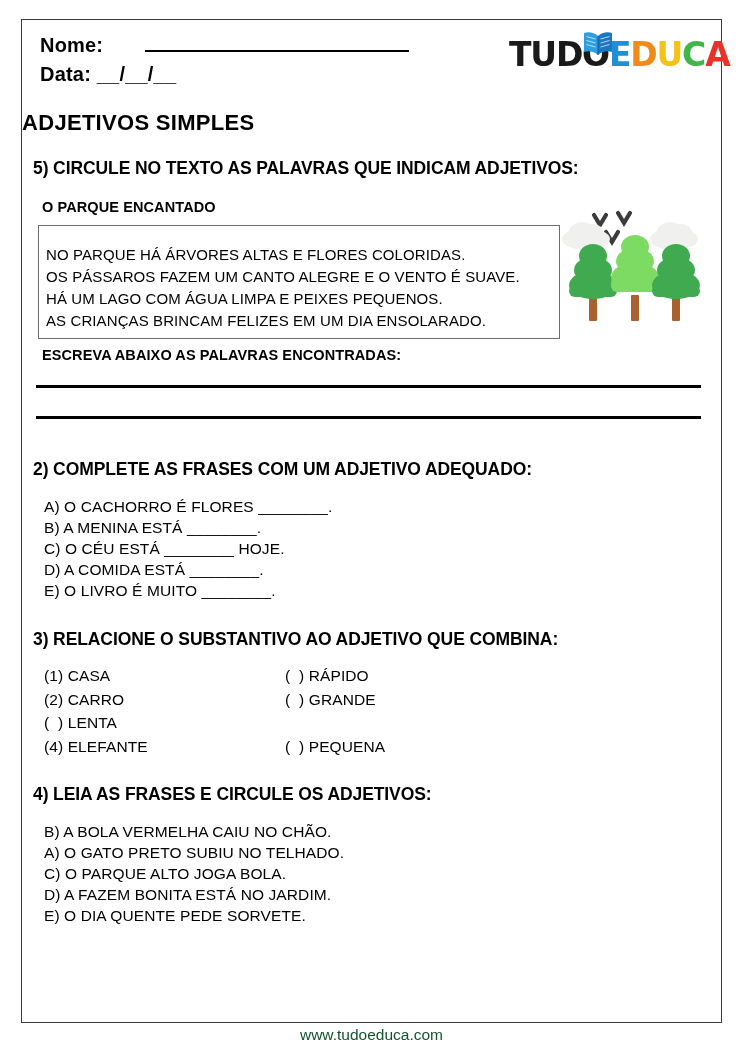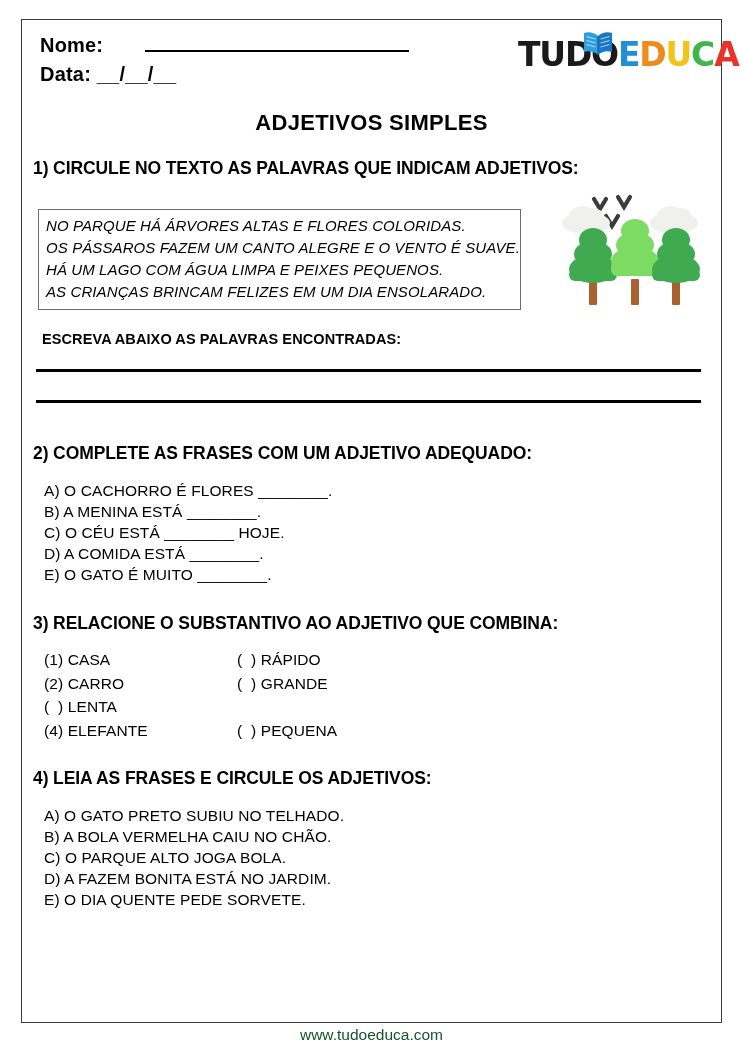--- a/index.html
+++ b/index.html
@@ -53,37 +53,36 @@
   }
   .logo-text {
     position: absolute;
     left: 0; top: 8px;
     font-family: "DejaVu Sans", sans-serif;
     font-size: 33px;
     font-weight: bold;
     letter-spacing: -1.2px;
     line-height: 1;
     white-space: nowrap;
-    margin-left: 9px;
   }
   .lg-tudo { color: #1a1a1a; }
   .lg-e { color: #1f8fd6; }
   .lg-d { color: #f08a1b; }
   .lg-u { color: #f2c41a; }
   .lg-c { color: #3fb54a; }
   .lg-a { color: #e8332a; }
   .book-icon {
     position: absolute;
     left: 74px; top: 0px;
     width: 30px; height: 27px;
   }
 
   
   .title {
-    text-align: center;
+    text-align: left;
     font-size: 22px;
     font-weight: bold;
     letter-spacing: .3px;
     margin: 10px 0 0 0;
   }
   .q-head {
     font-size: 17.5px;
     font-weight: bold;
     letter-spacing: -.1px;
     padding-left: 11px;
@@ -100,25 +99,24 @@
     line-height: 21px;
     padding-left: 22px;
     white-space: pre;
   }
 
   
   .story-wrap { position: relative; }
   .story-box {
     position: absolute;
     left: 16px; top: 0;
-    width: 483px;
+    width: 522px;
     border: 1.3px solid #6e6e6e;
-    padding: 5px 7px 6px 7px;
+    padding: 18px 7px 6px 7px;
     background: #fff;
-    font-style: italic;
   }
   .story-box p {
     margin: 0;
     font-size: 15px;
     line-height: 22px;
     letter-spacing: .1px;
     white-space: pre;
   }
 
   
@@ -136,20 +134,21 @@
   }
 
   
   .match-row {
     display: flex;
     font-size: 15.5px;
     line-height: 23.5px;
     letter-spacing: .1px;
     padding-left: 22px;
     white-space: pre;
+    gap: 48px;
   }
   .match-left { width: 193px; }
 
   
   .footer-url {
     position: absolute;
     left: 0; right: 0;
     top: 1026px;
     text-align: center;
     font-size: 15.5px;
@@ -188,23 +187,24 @@
           <line x1="35" y1="34" x2="53" y2="29"></line>
         </g>
         <path d="M30 12 L30 50" stroke="#0d5f9e" stroke-width="2" fill="none"></path>
       </svg>
     </div>
   </div>
 
   <div class="title">ADJETIVOS SIMPLES</div>
 
   <div style="height:22px"></div>
-  <div class="q-head">1) CIRCULE NO TEXTO AS PALAVRAS QUE INDICAM ADJETIVOS:</div>
+  <div class="q-head">5) CIRCULE NO TEXTO AS PALAVRAS QUE INDICAM ADJETIVOS:</div>
 
   <div style="height:20px"></div>
+  <div class="sub-head">O PARQUE ENCANTADO</div>
 
   <div style="height:10px"></div>
   <div class="story-wrap" style="height:108px">
 
     <div class="story-box">
       <p>NO PARQUE HÁ ÁRVORES ALTAS E FLORES COLORIDAS.</p>
       <p>OS PÁSSAROS FAZEM UM CANTO ALEGRE E O VENTO É SUAVE.</p>
       <p>HÁ UM LAGO COM ÁGUA LIMPA E PEIXES PEQUENOS.</p>
       <p>AS CRIANÇAS BRINCAM FELIZES EM UM DIA ENSOLARADO.</p>
     </div>
@@ -263,21 +263,21 @@
   <div style="height:28px"></div>
   <div class="write-line"></div>
 
   <div style="height:40px"></div>
   <div class="q-head">2) COMPLETE AS FRASES COM UM ADJETIVO ADEQUADO:</div>
   <div style="height:16px"></div>
   <div class="body-line">A) O CACHORRO É FLORES ________.</div>
   <div class="body-line">B) A MENINA ESTÁ ________.</div>
   <div class="body-line">C) O CÉU ESTÁ ________ HOJE.</div>
   <div class="body-line">D) A COMIDA ESTÁ ________.</div>
-  <div class="body-line">E) O GATO É MUITO ________.</div>
+  <div class="body-line">E) O LIVRO É MUITO ________.</div>
 
   <div style="height:28px"></div>
   <div class="q-head">3) RELACIONE O SUBSTANTIVO AO ADJETIVO QUE COMBINA:</div>
   <div style="height:14px"></div>
   <div class="match-row">
     <span class="match-left">(1) CASA</span>
     <span>(  ) RÁPIDO</span>
   </div>
   <div class="match-row">
     <span class="match-left">(2) CARRO</span>
@@ -287,21 +287,21 @@
     <span>(  ) LENTA</span>
   </div>
   <div class="match-row">
     <span class="match-left">(4) ELEFANTE</span>
     <span>(  ) PEQUENA</span>
   </div>
 
   <div style="height:26px"></div>
   <div class="q-head">4) LEIA AS FRASES E CIRCULE OS ADJETIVOS:</div>
   <div style="height:16px"></div>
+  <div class="body-line">B) A BOLA VERMELHA CAIU NO CHÃO.</div>
   <div class="body-line">A) O GATO PRETO SUBIU NO TELHADO.</div>
-  <div class="body-line">B) A BOLA VERMELHA CAIU NO CHÃO.</div>
   <div class="body-line">C) O PARQUE ALTO JOGA BOLA.</div>
   <div class="body-line">D) A FAZEM BONITA ESTÁ NO JARDIM.</div>
   <div class="body-line">E) O DIA QUENTE PEDE SORVETE.</div>
 
 </div>
 
 <div class="footer-url">www.tudoeduca.com</div>
 
 </body></html>

